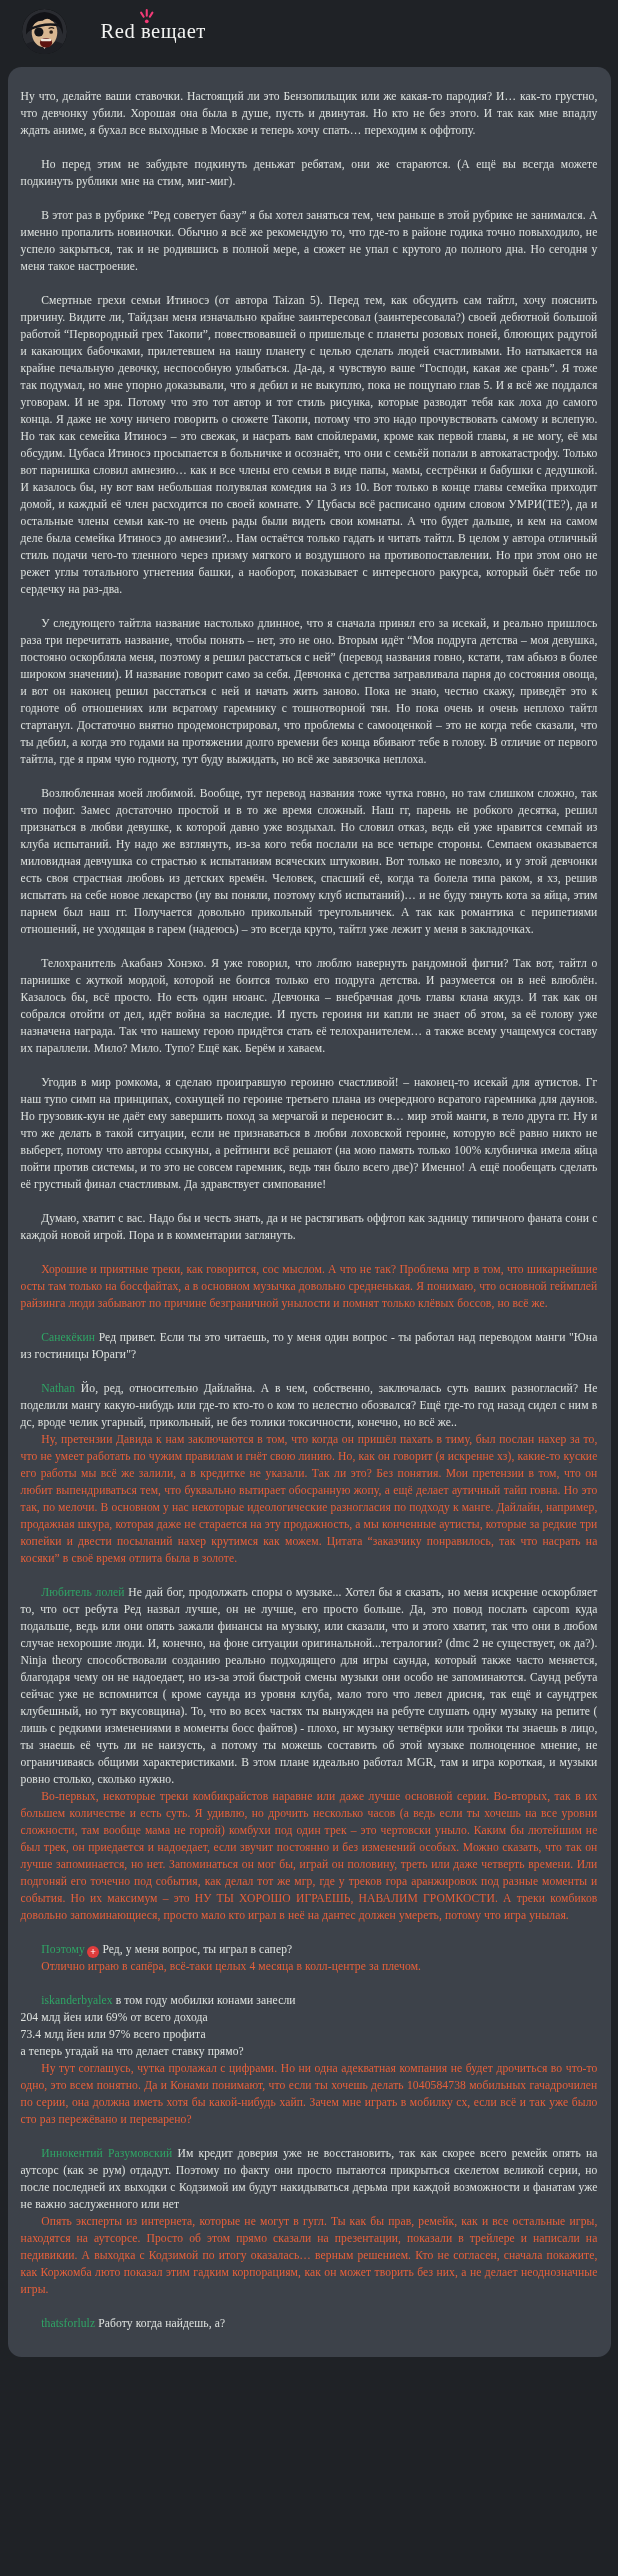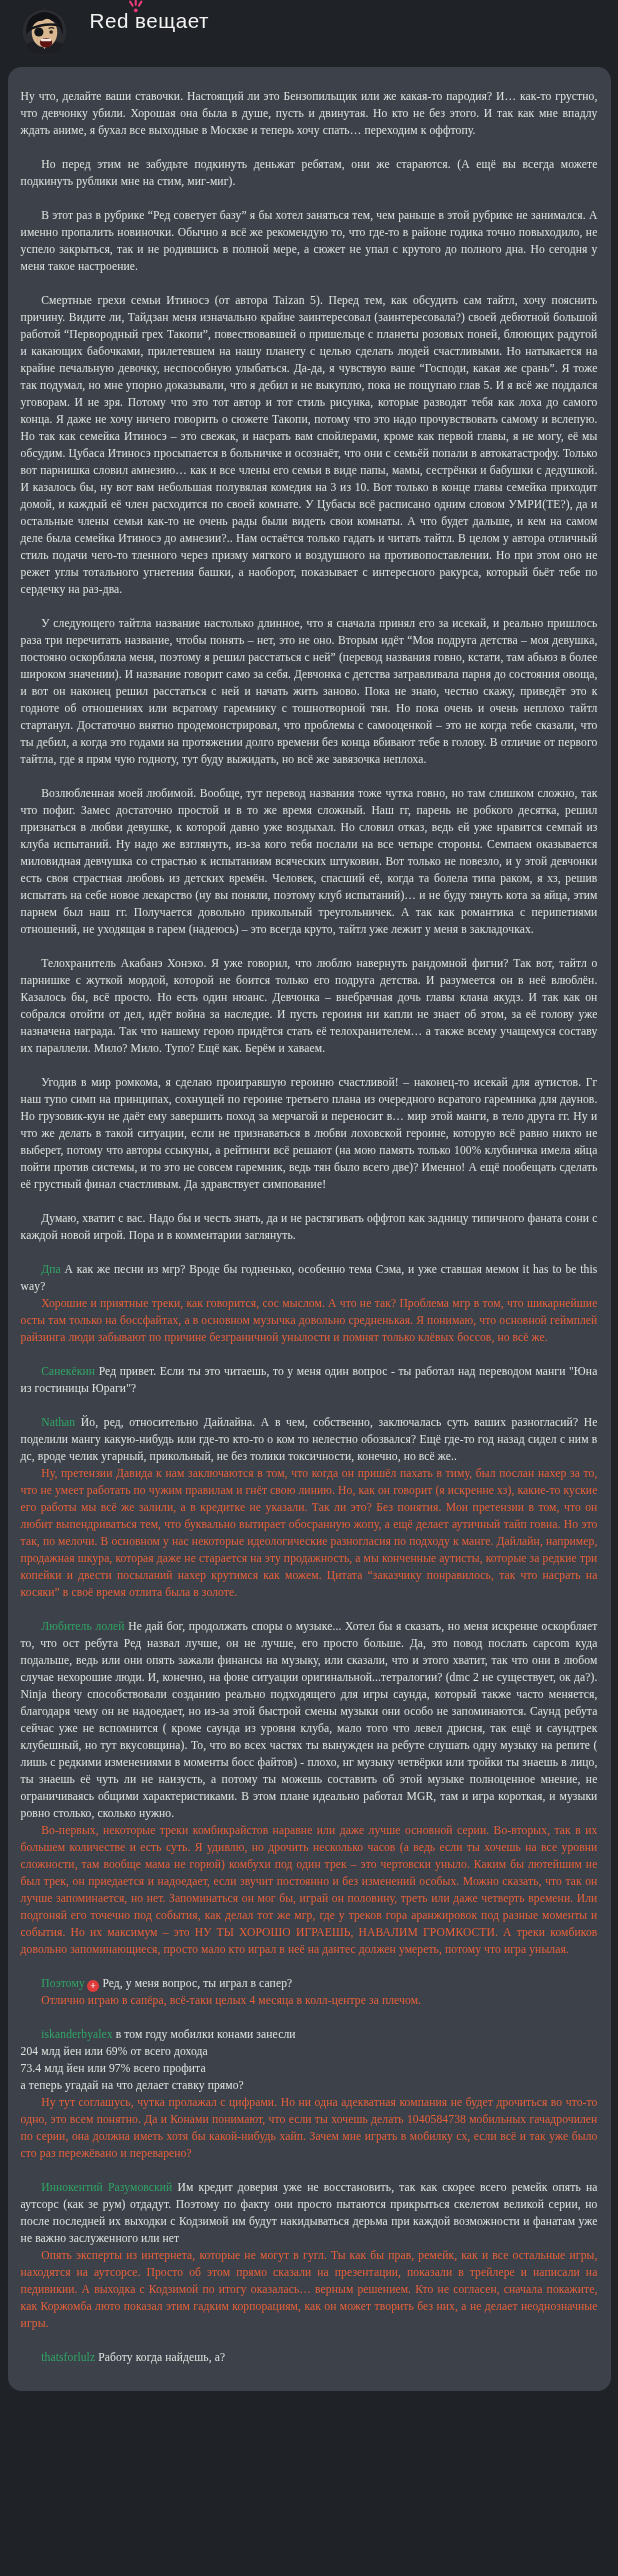--- a/index.html
+++ b/index.html
@@ -5,21 +5,21 @@
   html,body{margin:0;padding:0;}
   body{
     width:619px;
     background:#1f2226;
     font-family:"Liberation Sans", sans-serif;
     color:#dfe3e0;
     -webkit-font-smoothing:antialiased;
   }
   .page{width:619px;overflow:hidden;}
   
-  .header{display:flex;gap:23px;padding:9.3px 0 12.4px 21.6px;}
+  .header{display:flex;align-items:center;gap:34px;padding:9.3px 0 12.4px 21.6px;font-family:Liberation Serif, serif;}
   .avatar{width:45px;height:45px;border-radius:50%;overflow:hidden;background:#101114;flex:0 0 auto;}
   .title-wrap{position:relative;}
   .page-title{font-size:20.6px;color:#f3f4f2;letter-spacing:0.5px;font-weight:normal;margin:0;}
   .sparkle{position:absolute;top:-11.3px;left:38px;}
   
   .card{
     margin:0 8.2px;
     background:#3d424a;
     border-radius:13.4px;
     padding:21.6px 13.4px 25px 12.4px;
@@ -84,21 +84,20 @@
     <p class="line gap indent">Но перед этим не забудьте подкинуть деньжат ребятам, они же стараются. (А ещё вы всегда можете подкинуть рублики мне на стим, миг-миг).</p>
     <p class="line gap indent">В этот раз в рубрике “Ред советует базу” я бы хотел заняться тем, чем раньше в этой рубрике не занимался. А именно пропалить новиночки. Обычно я всё же рекомендую то, что где-то в районе годика точно повыходило, не успело закрыться, так и не родившись в полной мере, а сюжет не упал с крутого до полного дна. Но сегодня у меня такое настроение.</p>
     <p class="line gap indent">Смертные грехи семьи Итиносэ (от автора Taizan 5). Перед тем, как обсудить сам тайтл, хочу пояснить причину. Видите ли, Тайдзан меня изначально крайне заинтересовал (заинтересовала?) своей дебютной большой работой “Первородный грех Такопи”, повествовавшей о пришельце с планеты розовых поней, блюющих радугой и какающих бабочками, прилетевшем на нашу планету с целью сделать людей счастливыми. Но натыкается на крайне печальную девочку, неспособную улыбаться. Да-да, я чувствую ваше “Господи, какая же срань”. Я тоже так подумал, но мне упорно доказывали, что я дебил и не выкуплю, пока не пощупаю глав 5. И я всё же поддался уговорам. И не зря. Потому что это тот автор и тот стиль рисунка, которые разводят тебя как лоха до самого конца. Я даже не хочу ничего говорить о сюжете Такопи, потому что это надо прочувствовать самому и вслепую. Но так как семейка Итиносэ – это свежак, и насрать вам спойлерами, кроме как первой главы, я не могу, её мы обсудим. Цубаса Итиносэ просыпается в больничке и осознаёт, что они с семьёй попали в автокатастрофу. Только вот парнишка словил амнезию… как и все члены его семьи в виде папы, мамы, сестрёнки и бабушки с дедушкой. И казалось бы, ну вот вам небольшая полувялая комедия на 3 из 10. Вот только в конце главы семейка приходит домой, и каждый её член расходится по своей комнате. У Цубасы всё расписано одним словом УМРИ(ТЕ?), да и остальные члены семьи как-то не очень рады были видеть свои комнаты. А что будет дальше, и кем на самом деле была семейка Итиносэ до амнезии?.. Нам остаётся только гадать и читать тайтл. В целом у автора отличный стиль подачи чего-то тленного через призму мягкого и воздушного на противопоставлении. Но при этом оно не режет углы тотального угнетения башки, а наоборот, показывает с интересного ракурса, который бьёт тебе по сердечку на раз-два.</p>
     <p class="line gap indent">У следующего тайтла название настолько длинное, что я сначала принял его за исекай, и реально пришлось раза три перечитать название, чтобы понять – нет, это не оно. Вторым идёт “Моя подруга детства – моя девушка, постояно оскорбляла меня, поэтому я решил расстаться с ней” (перевод названия говно, кстати, там абьюз в более широком значении). И название говорит само за себя. Девчонка с детства затравливала парня до состояния овоща, и вот он наконец решил расстаться с ней и начать жить заново. Пока не знаю, честно скажу, приведёт это к годноте об отношениях или всратому гаремнику с тошнотворной тян. Но пока очень и очень неплохо тайтл стартанул. Достаточно внятно продемонстрировал, что проблемы с самооценкой – это не когда тебе сказали, что ты дебил, а когда это годами на протяжении долго времени без конца вбивают тебе в голову. В отличие от первого тайтла, где я прям чую годноту, тут буду выжидать, но всё же завязочка неплоха.</p>
     <p class="line gap indent">Возлюбленная моей любимой. Вообще, тут перевод названия тоже чутка говно, но там слишком сложно, так что пофиг. Замес достаточно простой и в то же время сложный. Наш гг, парень не робкого десятка, решил признаться в любви девушке, к которой давно уже воздыхал. Но словил отказ, ведь ей уже нравится семпай из клуба испытаний. Ну надо же взглянуть, из-за кого тебя послали на все четыре стороны. Семпаем оказывается миловидная девчушка со страстью к испытаниям всяческих штуковин. Вот только не повезло, и у этой девчонки есть своя страстная любовь из детских времён. Человек, спасший её, когда та болела типа раком, я хз, решив испытать на себе новое лекарство (ну вы поняли, поэтому клуб испытаний)… и не буду тянуть кота за яйца, этим парнем был наш гг. Получается довольно прикольный треугольничек. А так как романтика с перипетиями отношений, не уходящая в гарем (надеюсь) – это всегда круто, тайтл уже лежит у меня в закладочках.</p>
     <p class="line gap indent">Телохранитель Акабанэ Хонэко. Я уже говорил, что люблю навернуть рандомной фигни? Так вот, тайтл о парнишке с жуткой мордой, которой не боится только его подруга детства. И разумеется он в неё влюблён. Казалось бы, всё просто. Но есть один нюанс. Девчонка – внебрачная дочь главы клана якудз. И так как он собрался отойти от дел, идёт война за наследие. И пусть героиня ни капли не знает об этом, за её голову уже назначена награда. Так что нашему герою придётся стать её телохранителем… а также всему учащемуся составу их параллели. Мило? Мило. Тупо? Ещё как. Берём и хаваем.</p>
     <p class="line gap indent">Угодив в мир ромкома, я сделаю проигравшую героиню счастливой! – наконец-то исекай для аутистов. Гг наш тупо симп на принципах, сохнущей по героине третьего плана из очередного всратого гаремника для даунов. Но грузовик-кун не даёт ему завершить поход за мерчагой и переносит в… мир этой манги, в тело друга гг. Ну и что же делать в такой ситуации, если не признаваться в любви лоховской героине, которую всё равно никто не выберет, потому что авторы ссыкуны, а рейтинги всё решают (на мою память только 100% клубничка имела яйца пойти против системы, и то это не совсем гаремник, ведь тян было всего две)? Именно! А ещё пообещать сделать её грустный финал счастливым. Да здравствует симпование!</p>
     <p class="line gap indent">Думаю, хватит с вас. Надо бы и честь знать, да и не растягивать оффтоп как задницу типичного фаната сони с каждой новой игрой. Пора и в комментарии заглянуть.</p>
 
     <div class="gap">
-      <p class="line indent"><span class="cname">Дпа</span> <span>А как же песни из мгр? Вроде бы годненько, особенно тема Сэма, и уже ставшая мемом it has to be this way?</span></p>
       <p class="line reply indent">Хорошие и приятные треки, как говорится, сос мыслом. А что не так? Проблема мгр в том, что шикарнейшие осты там только на боссфайтах, а в основном музычка довольно средненькая. Я понимаю, что основной геймплей райзинга люди забывают по причине безграничной унылости и помнят только клёвых боссов, но всё же.</p>
     </div>
 
     <div class="gap">
       <p class="line indent"><span class="cname">Санекёкин</span> <span>Ред привет. Если ты это читаешь, то у меня один вопрос - ты работал над переводом манги "Юна из гостиницы Юраги"?</span></p>
     </div>
 
     <div class="gap">
       <p class="line indent"><span class="cname">Nathan</span> <span>Йо, ред, относительно Дайлайна. А в чем, собственно, заключалась суть ваших разногласий? Не поделили мангу какую-нибудь или где-то кто-то о ком то нелестно обозвался? Ещё где-то год назад сидел с ним в дс, вроде челик угарный, прикольный, не без толики токсичности, конечно, но всё же..</span></p>
       <p class="line reply indent">Ну, претензии Давида к нам заключаются в том, что когда он пришёл пахать в тиму, был послан нахер за то, что не умеет работать по чужим правилам и гнёт свою линию. Но, как он говорит (я искренне хз), какие-то куские его работы мы всё же залили, а в кредитке не указали. Так ли это? Без понятия. Мои претензии в том, что он любит выпендриваться тем, что буквально вытирает обосранную жопу, а ещё делает аутичный тайп говна. Но это так, по мелочи. В основном у нас некоторые идеологические разногласия по подходу к манге. Дайлайн, например, продажная шкура, которая даже не старается на эту продажность, а мы конченные аутисты, которые за редкие три копейки и двести посыланий нахер крутимся как можем. Цитата “заказчику понравилось, так что насрать на косяки” в своё время отлита была в золоте.</p>

